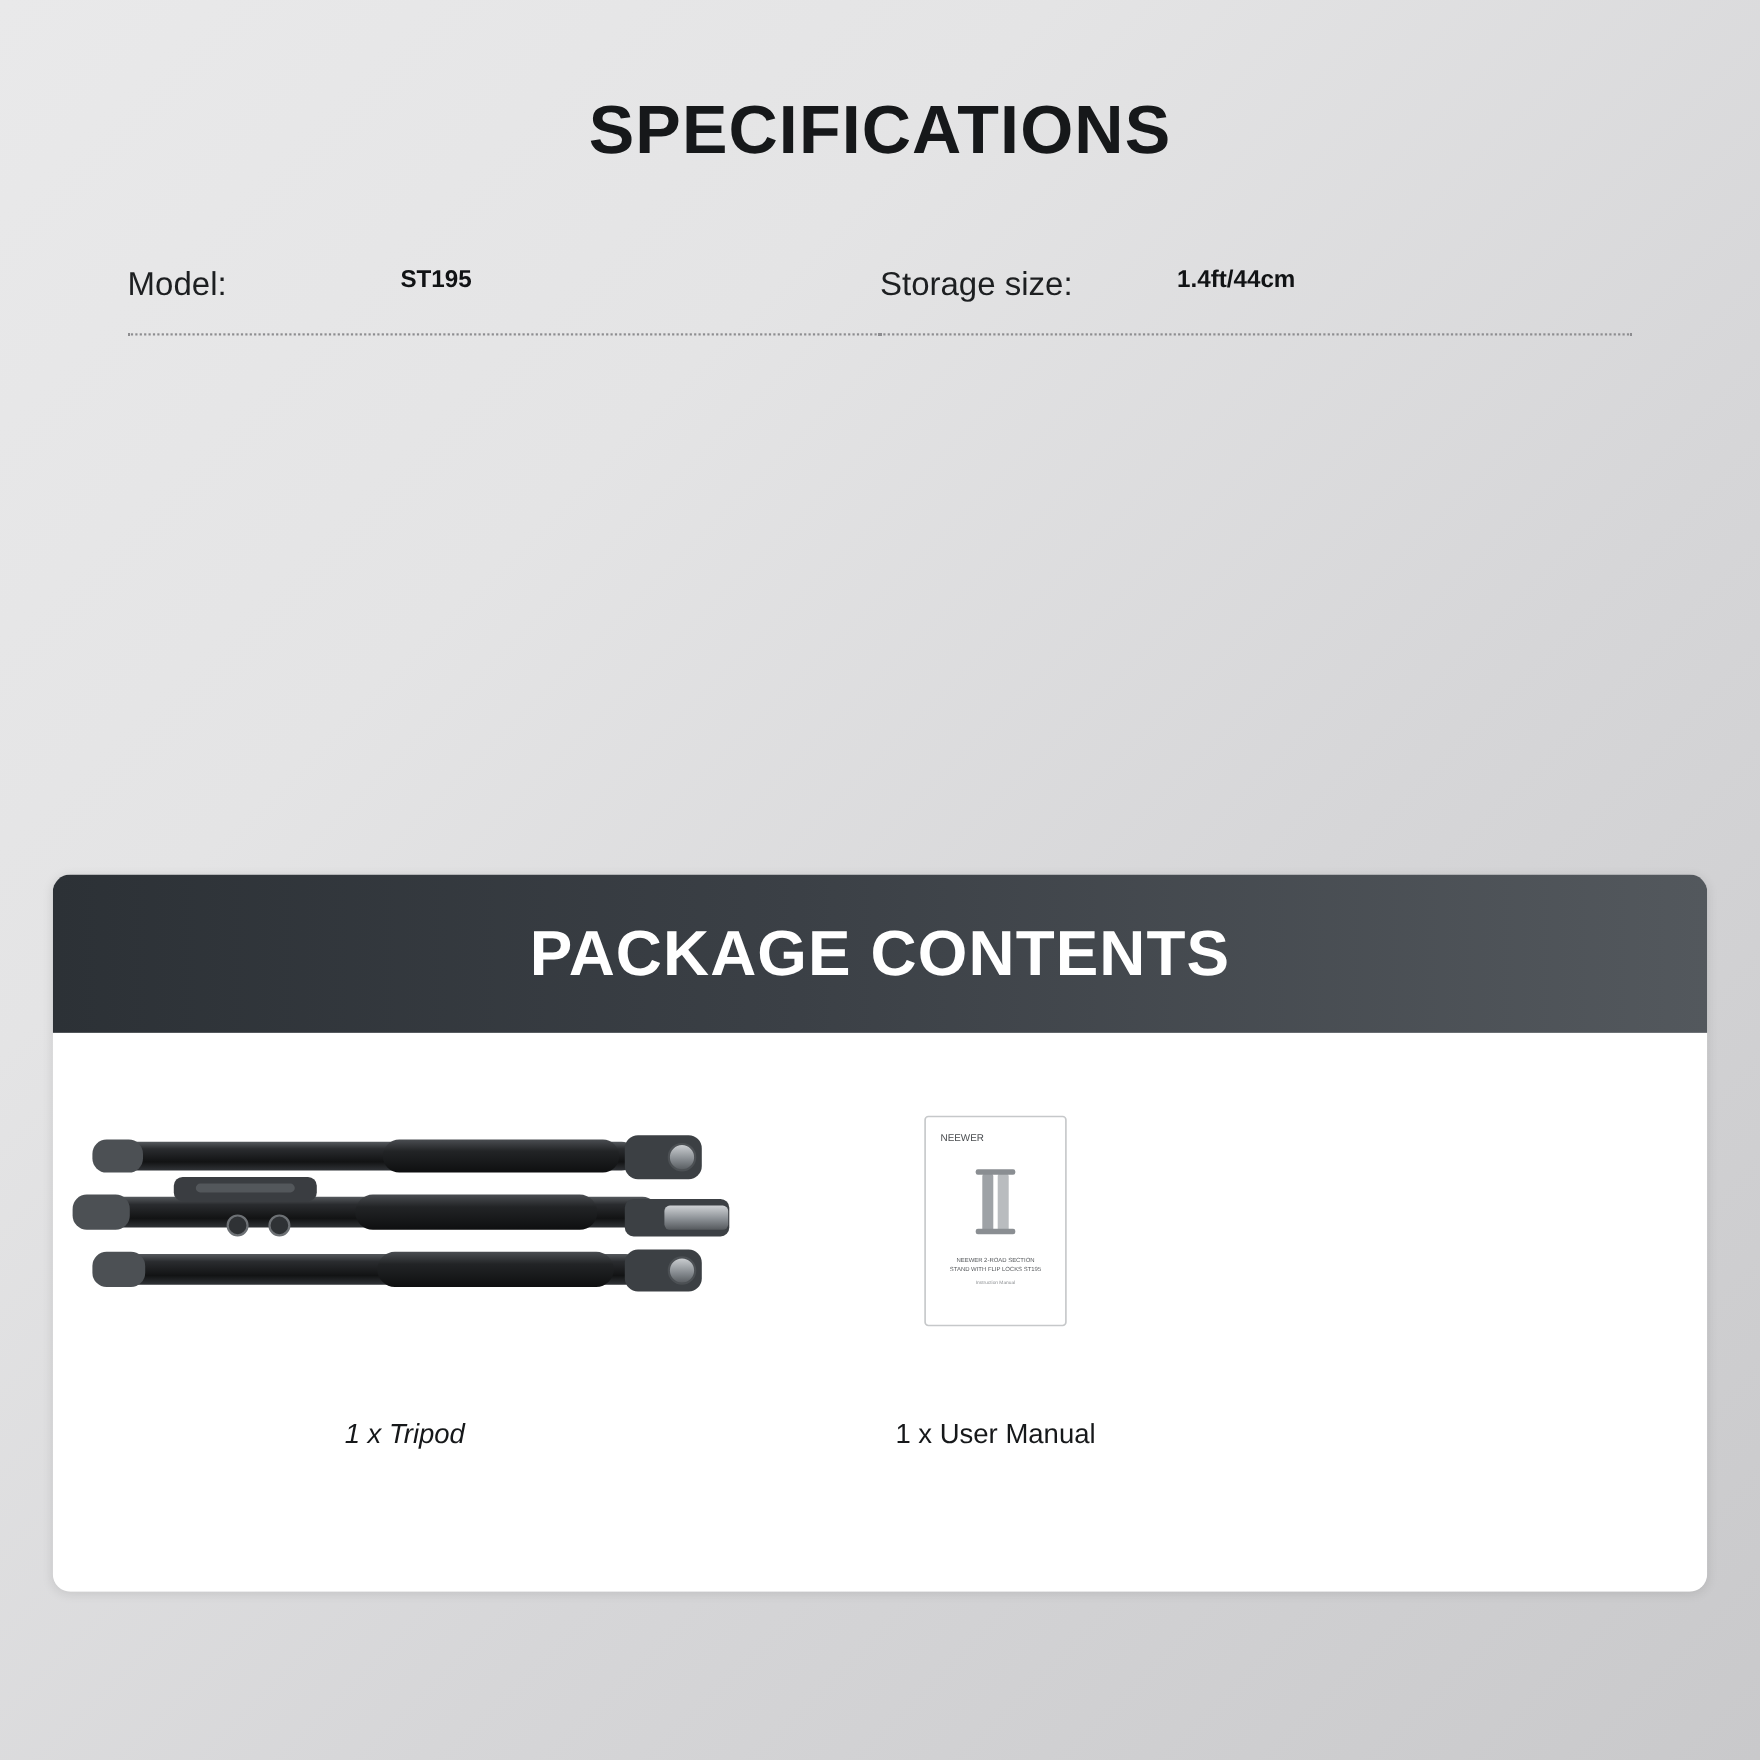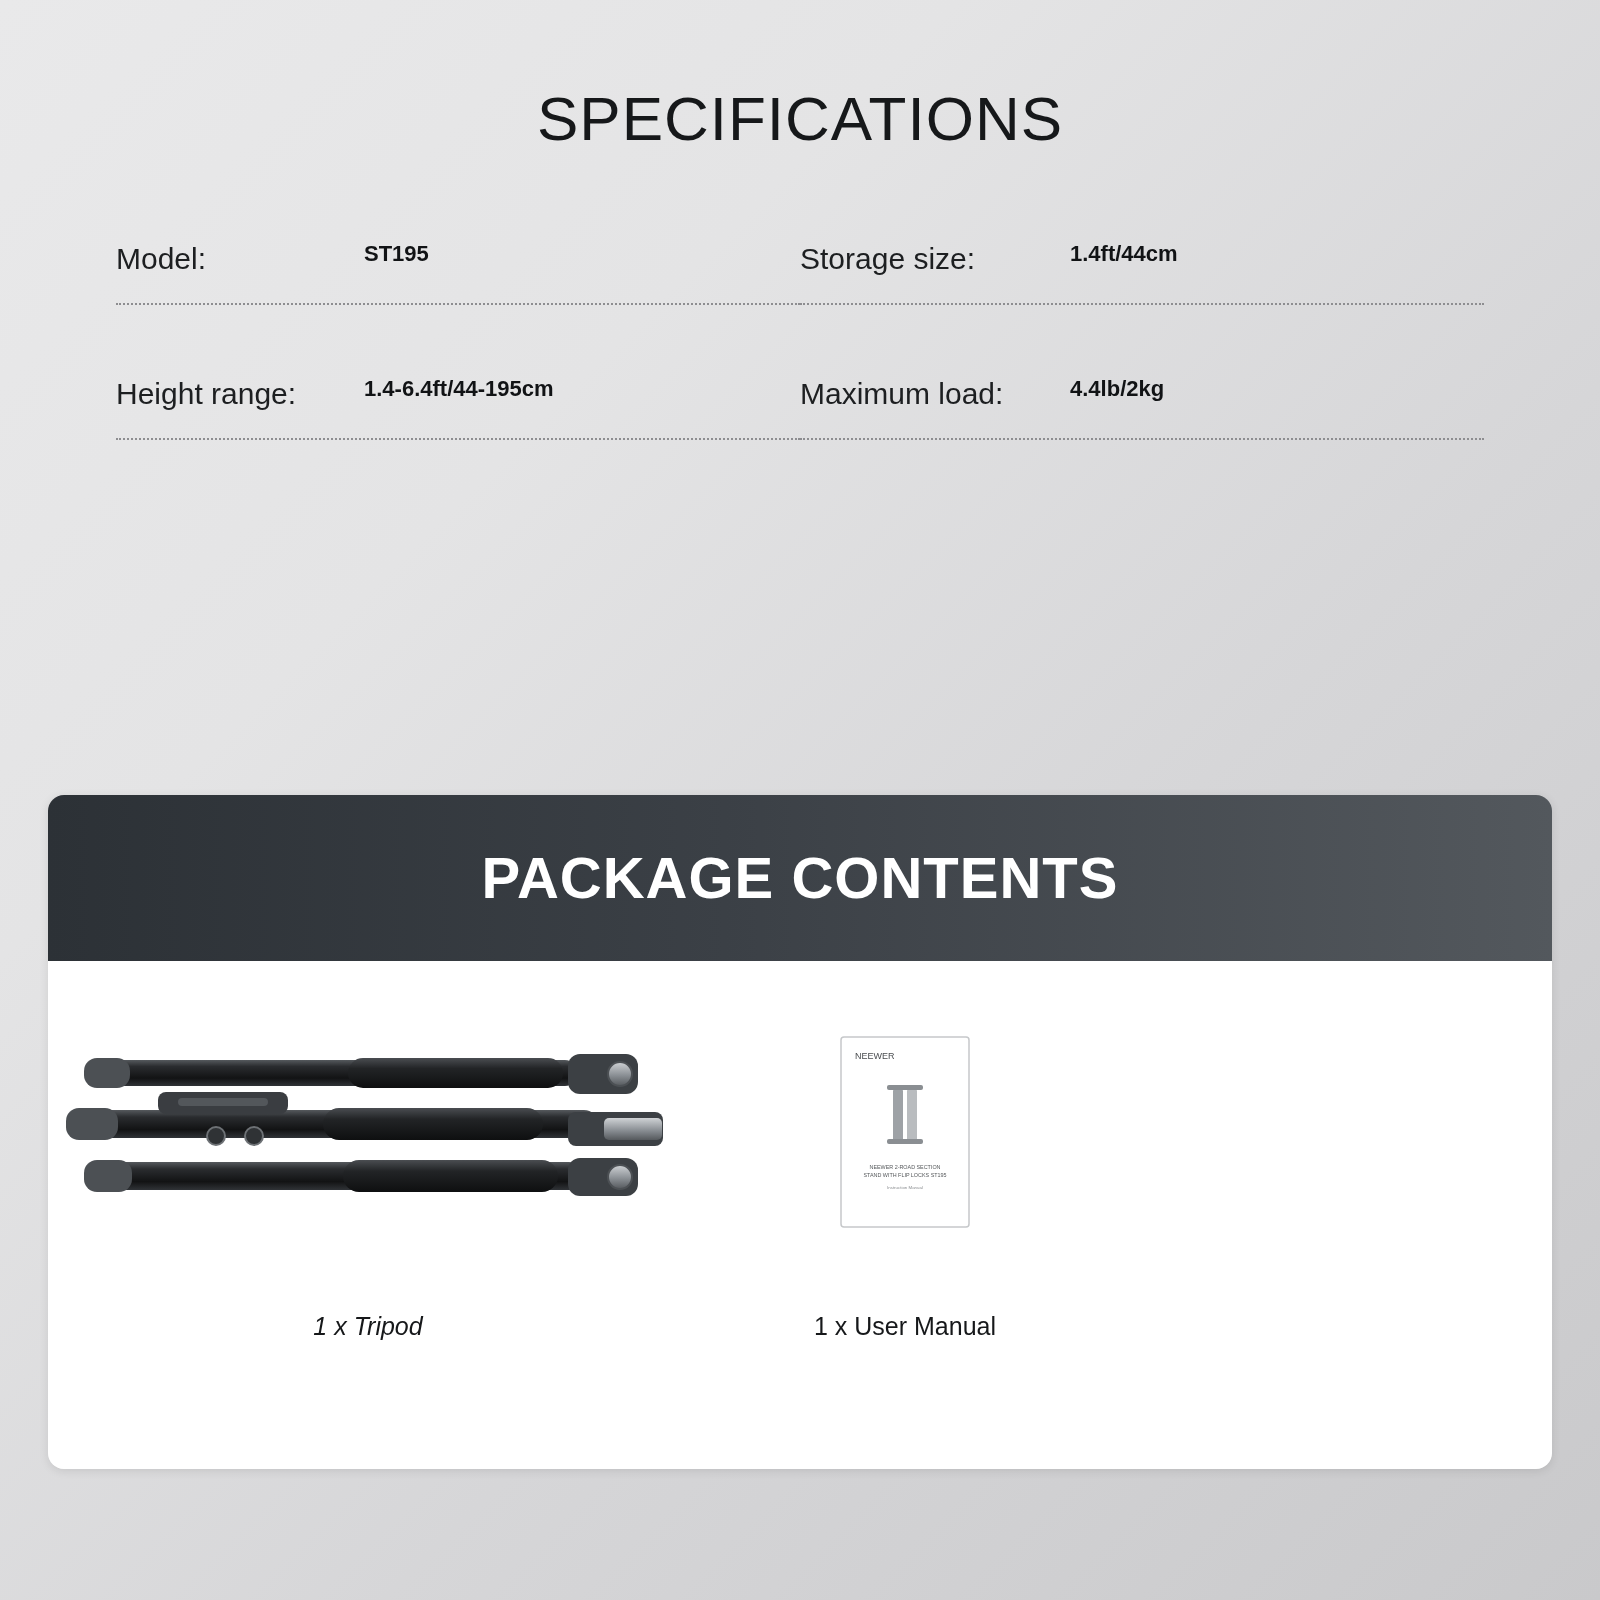--- a/index.html
+++ b/index.html
@@ -12,21 +12,21 @@
     font-family: "Liberation Sans", sans-serif;
     background: linear-gradient(135deg, #e9e9ea 0%, #e4e4e5 30%, #d6d6d8 62%, #c9c9cb 100%);
     overflow: hidden;
     position: relative;
   }
 
   
   .spec-title {
     text-align: center;
     font-size: 62px;
-    font-weight: normal;
+    font-weight: bold;
     letter-spacing: 1px;
     color: #16181a;
     padding-top: 88px;
     line-height: 1;
   }
 
   .spec-table {
     margin: 0 auto;
     margin-top: 92px;
     width: 1368px;
@@ -72,21 +72,21 @@
     position: absolute;
     left: 48px;
     top: 795px;
     width: 1504px;
     border-radius: 16px;
     overflow: hidden;
     box-shadow: 0 2px 10px rgba(0,0,0,.10);
   }
   .package-header {
     background: linear-gradient(90deg, #2c3136 0%, #3b4046 45%, #53585d 100%);
-    height: 166px;
+    height: 144px;
     display: flex;
     align-items: center;
     justify-content: center;
   }
   .package-header h2 {
     margin: 0;
     color: #ffffff;
     font-size: 58px;
     font-weight: bold;
     letter-spacing: 1px;
@@ -135,30 +135,20 @@
       <div class="spec-label">Model:</div>
       <div class="spec-value">ST195</div>
     </div>
     <div class="spec-cell right">
       <div class="spec-label">Storage size:</div>
       <div class="spec-value">1.4ft/44cm</div>
     </div>
   </div>
 
 
-  <div class="spec-row">
-    <div class="spec-cell left">
-      <div class="spec-label">Height range:</div>
-      <div class="spec-value">1.4-6.4ft/44-195cm</div>
-    </div>
-    <div class="spec-cell right">
-      <div class="spec-label">Maximum load:</div>
-      <div class="spec-value">4.4lb/2kg</div>
-    </div>
-  </div>
 
 </div>
 
 <div class="package">
 
   <div class="package-header">
     <h2>PACKAGE CONTENTS</h2>
   </div>
 
   <div class="package-body">

